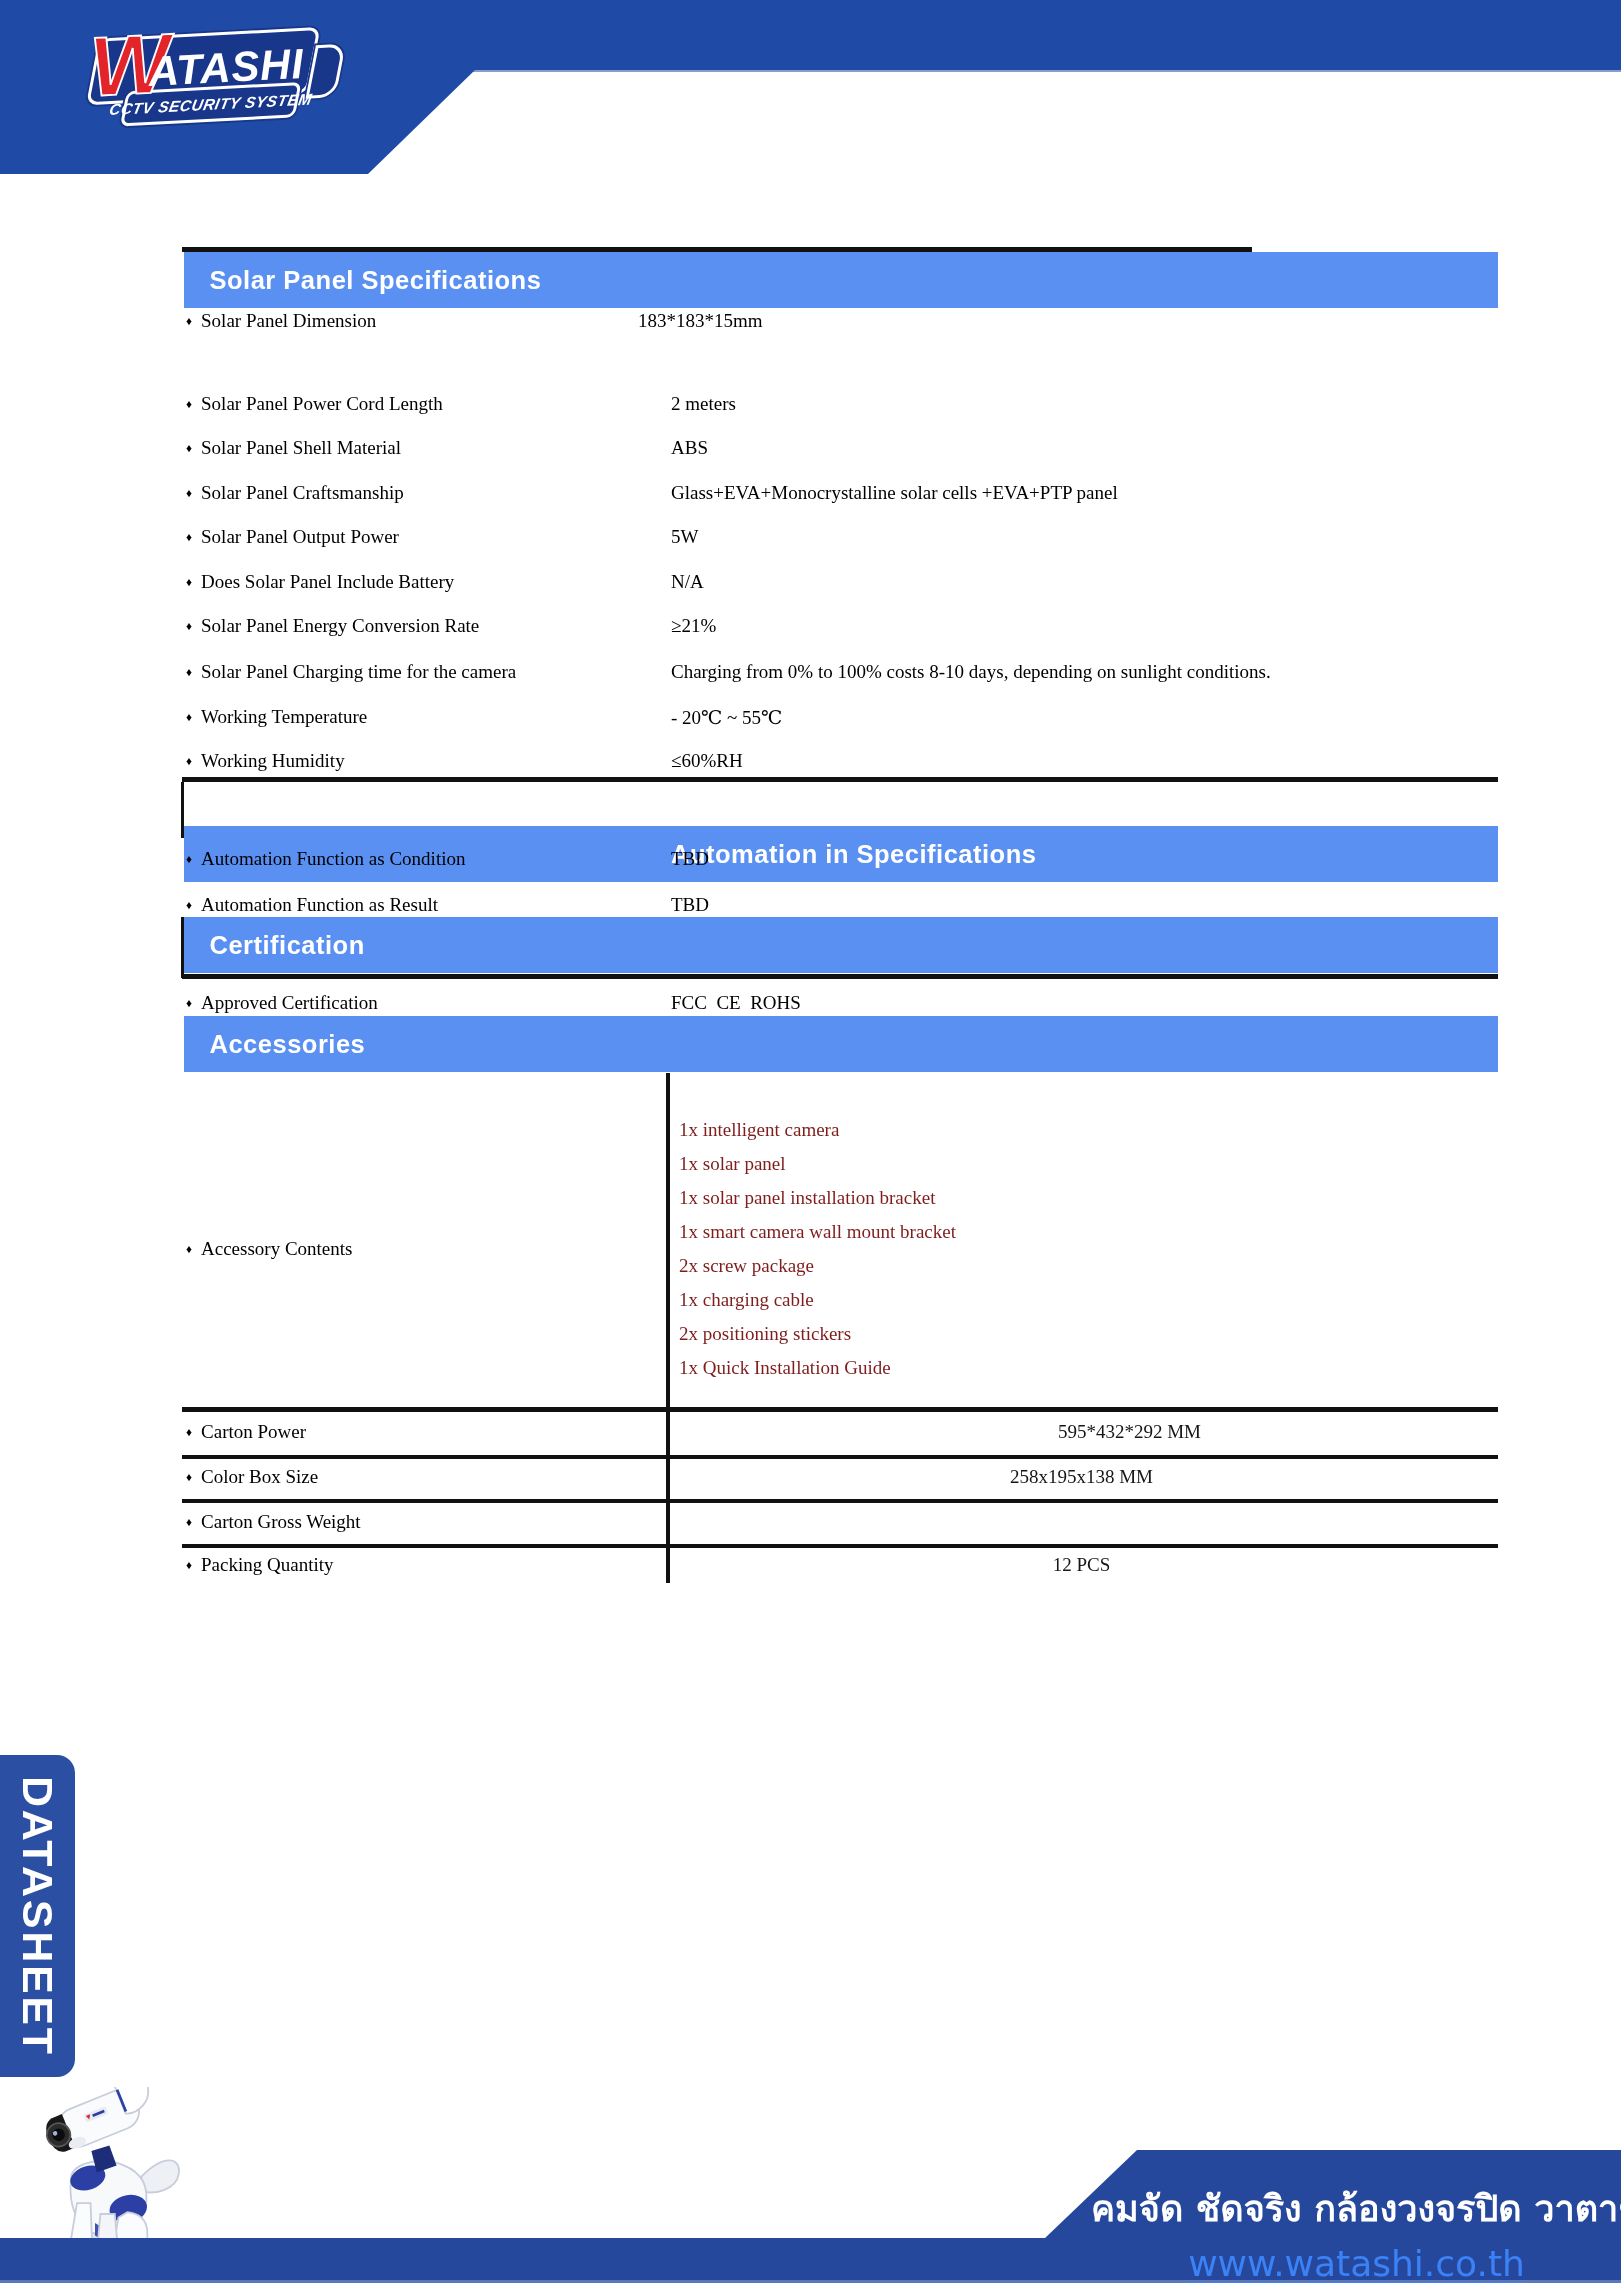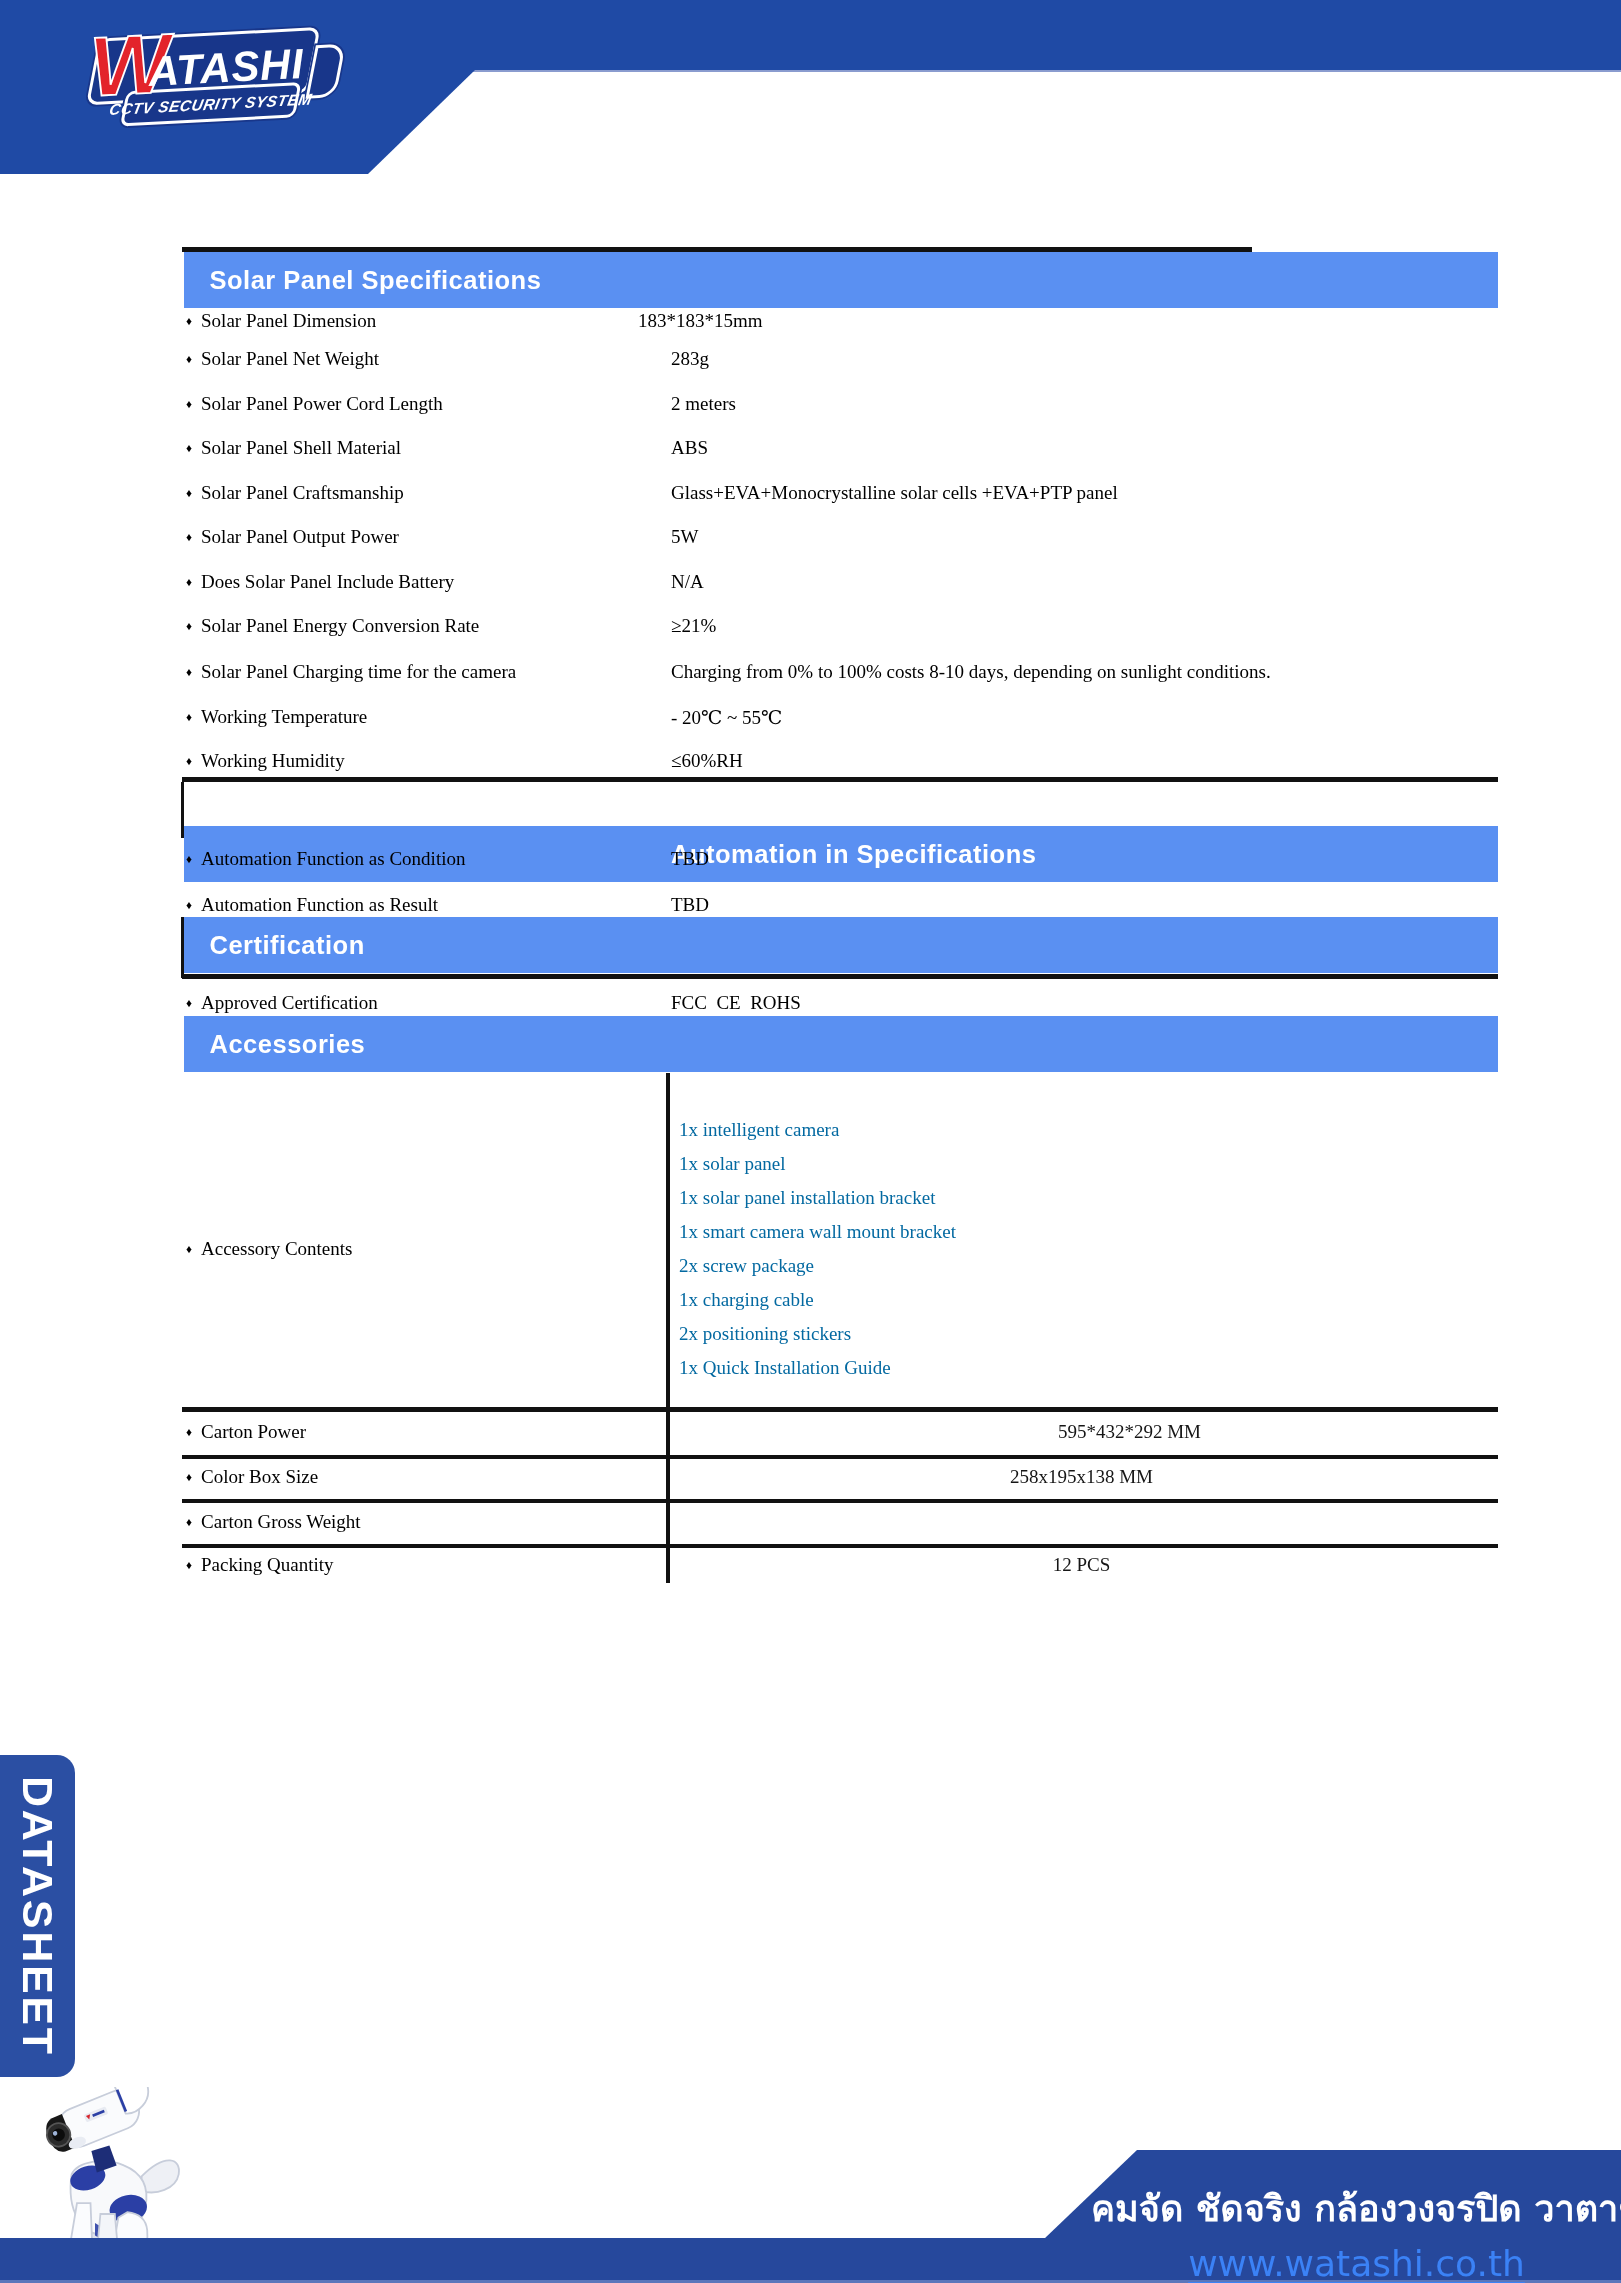--- a/index.html
+++ b/index.html
@@ -39,21 +39,21 @@
 
   
   .spec-row{position:absolute;left:186px;width:1311px;
             font:19px "Liberation Serif","DejaVu Serif",serif;color:#000000;}
   .spec-row .bullet{font-size:11.8px;margin-right:9px;position:relative;top:-1.8px;}
   .spec-row .value{position:absolute;left:485px;top:0;white-space:pre-wrap;}
   .spec-row .v-first{left:452px;}
   .pack-value{position:absolute;left:666px;width:831px;text-align:center;
             font:19px "Liberation Serif","DejaVu Serif",serif;color:#161616;white-space:pre-wrap;}
   .acc-items{position:absolute;left:679px;top:1113px;
-            font:19px/34px "Liberation Serif","DejaVu Serif",serif;color:#0369a1;}
+            font:19px/34px "Liberation Serif","DejaVu Serif",serif;color:#7f1d1d;}
   .acc-items span{display:block;}
 
   
   .datasheet-tab{position:absolute;left:0;top:1755px;width:75px;height:322px;background:#2b4fa3;
                  border-radius:0 18px 18px 0;display:flex;align-items:center;justify-content:center;}
   .datasheet-tab span{writing-mode:vertical-rl;font:700 43px "Liberation Sans",sans-serif;
                  color:#ffffff;letter-spacing:2.7px;}
 
   
   .footer-band{position:absolute;left:0;top:2238px;width:1622px;height:45px;background:#26489c;}
@@ -86,24 +86,20 @@
   </div>
 
   <div class="hline" style="left:182px;top:247px;width:1070px;height:4.5px;"></div>
   <div class="section-bar" style="top:252px;">
     <span>Solar Panel Specifications</span>
   </div>
 
   <div class="spec-row" style="top:310px;">
     <span class="bullet">♦</span><span>Solar Panel Dimension</span>
     <span class="value v-first">183*183*15mm</span>
-  </div>
-  <div class="spec-row" style="top:348px;">
-    <span class="bullet">♦</span><span>Solar Panel Net Weight</span>
-    <span class="value">283g</span>
   </div>
   <div class="spec-row" style="top:393px;">
     <span class="bullet">♦</span><span>Solar Panel Power Cord Length</span>
     <span class="value">2 meters</span>
   </div>
   <div class="spec-row" style="top:437px;">
     <span class="bullet">♦</span><span>Solar Panel Shell Material</span>
     <span class="value">ABS</span>
   </div>
   <div class="spec-row" style="top:482px;">

